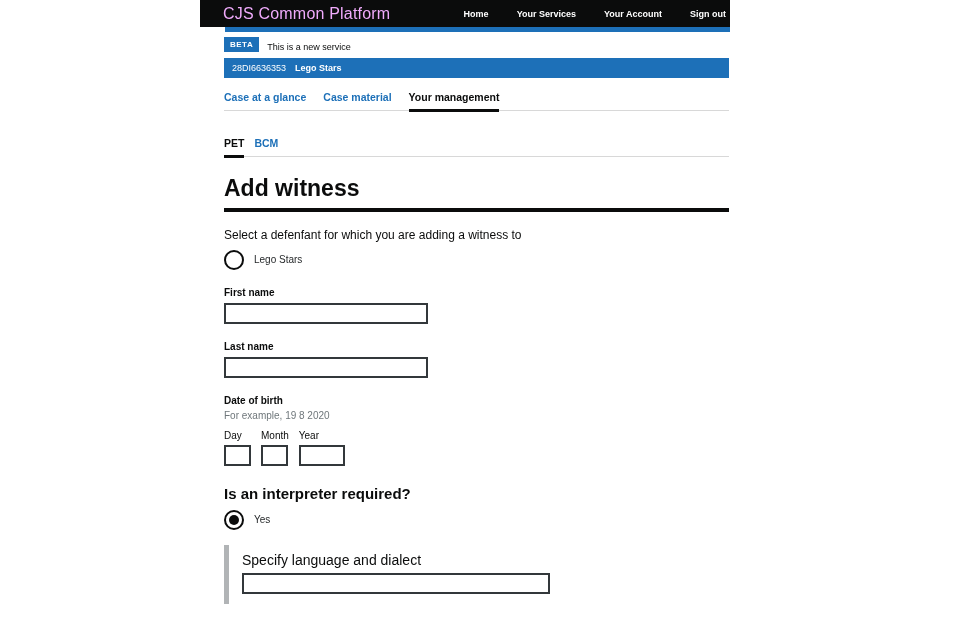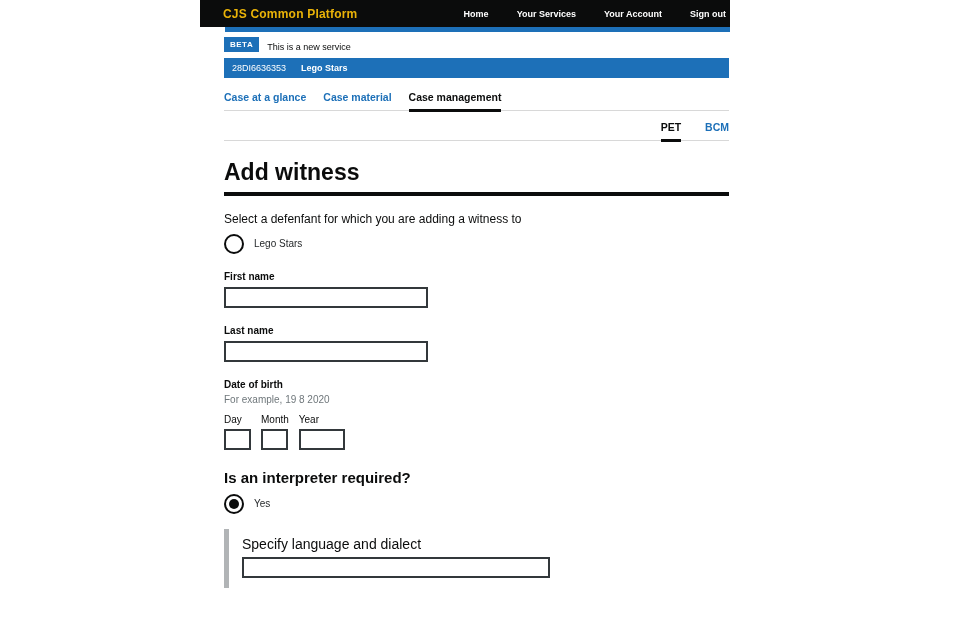--- a/index.html
+++ b/index.html
@@ -12,54 +12,54 @@
     position: relative;
   }
   .page { width: 530px; margin-left: 200px; }
 
   
   .topbar {
     height: 27px; background: #0b0c0c;
     display: flex; align-items: center; justify-content: space-between;
     padding: 0 4px 0 23px;
   }
-  .brand { color: #eab308; font-weight: bold; font-size: 12px; letter-spacing: .2px; }
+  .brand { color: #f0abfc; font-weight: normal; font-size: 16px; letter-spacing: .2px; }
   .topnav { display: flex; gap: 28px; }
   .topnav a {
     color: #ffffff; font-weight: bold; font-size: 9px;
     text-decoration: none; cursor: pointer; white-space: nowrap;
   }
   .blue-line { height: 5px; background: #1d70b8; margin-left: 25px; }
 
   
   .content { margin-left: 24px; width: 505px; }
 
   .phase { display: flex; align-items: flex-end; gap: 8px; margin-top: 5px; }
   .beta-badge {
     background: #1d70b8; color: #ffffff;
     font-weight: bold; font-size: 8px; letter-spacing: .5px;
     padding: 3px 6px; display: inline-block;
   }
   .phase-text { font-size: 9px; color: #0b0c0c; }
 
   .casebar {
     margin-top: 6px; background: #1d70b8; color: #ffffff;
-    padding: 5px 8px; font-size: 9px; display: flex; gap: 15px; align-items: flex-start;
+    padding: 5px 8px; font-size: 9px; display: flex; gap: 9px; align-items: flex-start;
   }
   .case-name { font-weight: bold; }
 
   .tabs { display: flex; gap: 17px; border-bottom: 1px solid #d8d8d8; margin-top: 7px; }
   .tab {
     font-weight: bold; font-size: 10.5px; color: #1d70b8;
     text-decoration: none; cursor: pointer;
     padding: 6px 0 6px; border-bottom: 3px solid transparent; margin-bottom: -2px;
     white-space: nowrap;
   }
   .tab.active { color: #0b0c0c; border-bottom-color: #0b0c0c; }
-  .subtabs { margin-top: 4px; gap: 24px; justify-content: flex-end; }
+  .subtabs { margin-top: 20px; gap: 10px; }
 
   h1.page-title {
     font-size: 24px; font-weight: bold; margin-top: 33px;
     padding-bottom: 9px; border-bottom: 4px solid #0b0c0c;
   }
   h2.section-title {
     font-size: 23px; font-weight: bold; margin-top: 18px;
     padding-bottom: 6px; border-bottom: 4px solid #0b0c0c;
   }
 
@@ -124,21 +124,21 @@
     </div>
 
     <div class="casebar">
       <span class="case-num">28DI6636353</span>
       <span class="case-name">Lego Stars</span>
     </div>
 
     <nav class="tabs">
       <a class="tab">Case at a glance</a>
       <a class="tab">Case material</a>
-      <a class="tab active">Case management</a>
+      <a class="tab active">Your management</a>
     </nav>
 
     <nav class="tabs subtabs">
       <a class="tab active">PET</a>
       <a class="tab">BCM</a>
     </nav>
 
 
     <h2 class="section-title">Add witness</h2>
 

